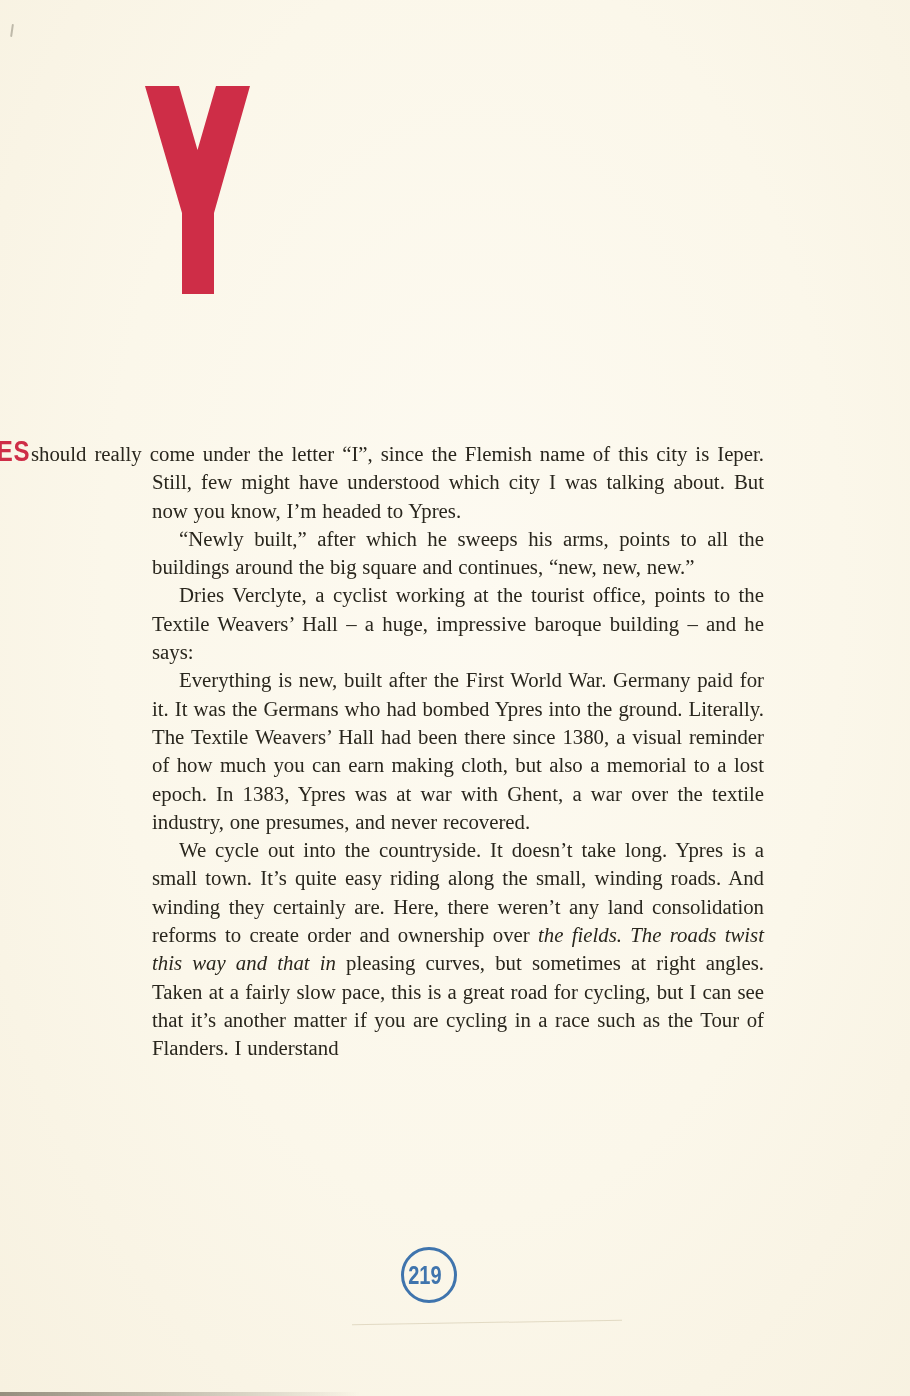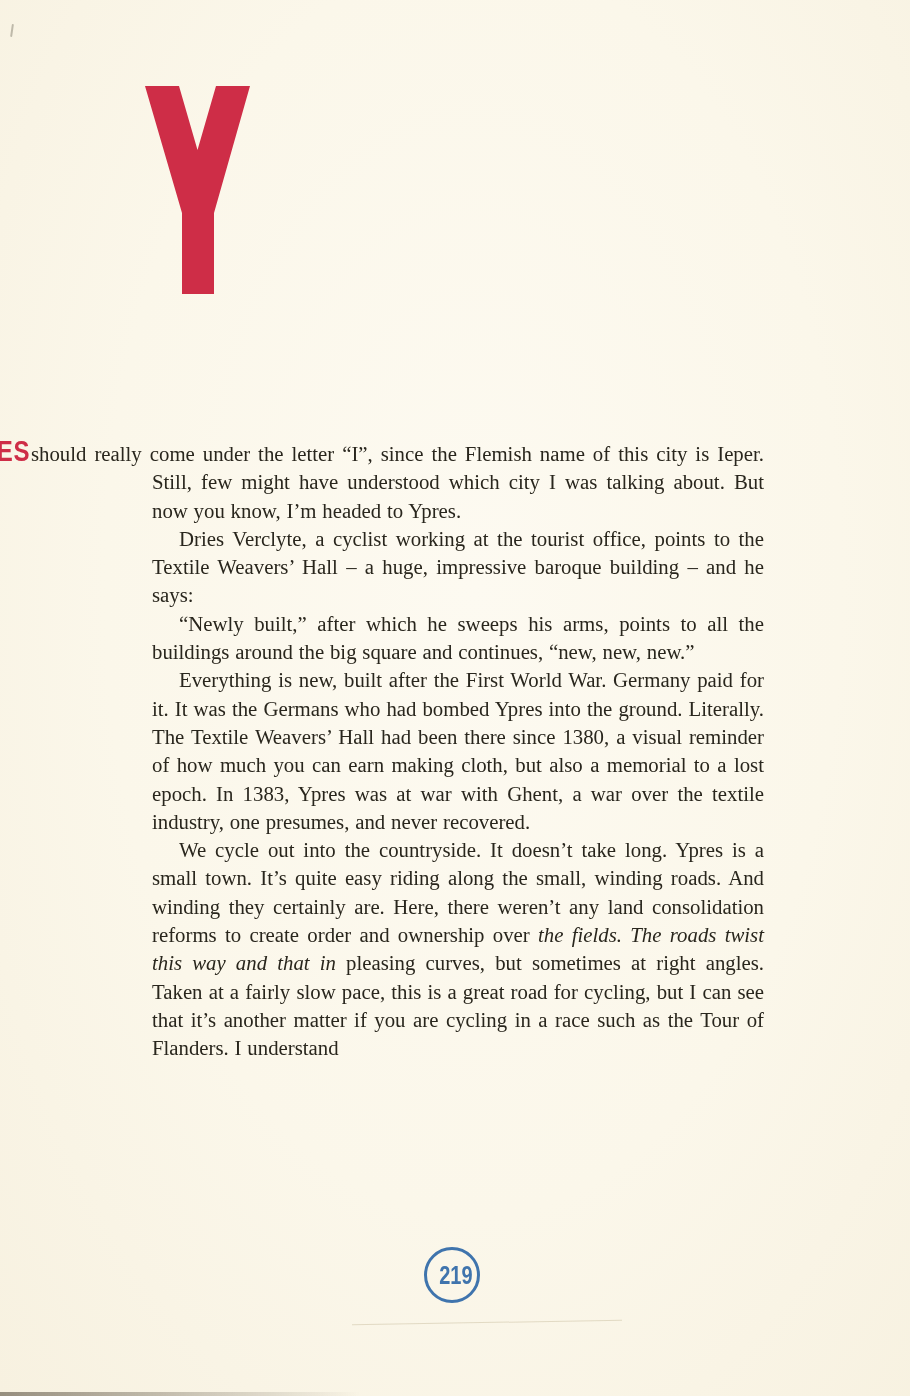--- a/index.html
+++ b/index.html
@@ -48,29 +48,29 @@
     transform-origin: left 72%;
     margin-right: -14px;
     line-height: 0;
   }
 
   .italic-seg { font-style: italic; }
 
   
   .pageno-circle {
     position: absolute;
-    left: 424px;
+    left: 401px;
     top: 1247px;
     width: 56px;
     height: 56px;
     border: 3px solid #3f74ad;
     border-radius: 50%;
     display: flex;
     align-items: center;
-    justify-content: flex-end;
+    justify-content: flex-start;
   }
   .pageno {
     color: #3f74ad;
     font-family: "Liberation Sans", sans-serif;
     font-weight: bold;
     font-size: 25px;
     display: inline-block;
     transform: scaleX(0.8);
   }
 
@@ -123,23 +123,23 @@
     <span class="sr-only">Y</span>
     <svg width="105" height="208" viewBox="0 0 105 208">
       <polygon points="0,0 34,0 52.5,64 71,0 105,0 69,127 69,208 37,208 37,127" fill="#ce2d47"></polygon>
     </svg>
   </div>
 
   <div class="text-column">
 
     <p class="lead-paragraph"><span class="lead-word" style="color:#ce2d47">YPRES</span> <span>should really come under the letter “I”, since the Flemish name of this city is Ieper. Still, few might have understood which city I was talking about. But now you know, I’m headed to Ypres.</span></p>
 
+    <p><span>“Newly built,” after which he sweeps his arms, points to all the buildings around the big square and continues, “new, new, new.”</span></p>
+
     <p><span>Dries Verclyte, a cyclist working at the tourist office, points to the Textile Weavers’ Hall – a huge, impressive baroque building – and he says:</span></p>
-
-    <p><span>“Newly built,” after which he sweeps his arms, points to all the buildings around the big square and continues, “new, new, new.”</span></p>
 
     <p><span>Everything is new, built after the First World War. Germany paid for it. It was the Germans who had bombed Ypres into the ground. Literally. The Textile Weavers’ Hall had been there since 1380, a visual reminder of how much you can earn making cloth, but also a memorial to a lost epoch. In 1383, Ypres was at war with Ghent, a war over the textile industry, one presumes, and never recovered.</span></p>
 
 
     <p><span>We cycle out into the countryside. It doesn’t take long. Ypres is a small town. It’s quite easy riding along the small, winding roads. And winding they certainly are. Here, there weren’t any land consolidation reforms to create order and ownership over </span><span class="italic-seg">the fields. The roads twist this way and that in</span><span> pleasing curves, but sometimes at right angles. Taken at a fairly slow pace, this is a great road for cycling, but I can see that it’s another matter if you are cycling in a race such as the Tour of Flanders. I understand</span></p>
 
   </div>
 
   <div class="pageno-circle">
     <span class="pageno">219</span>

